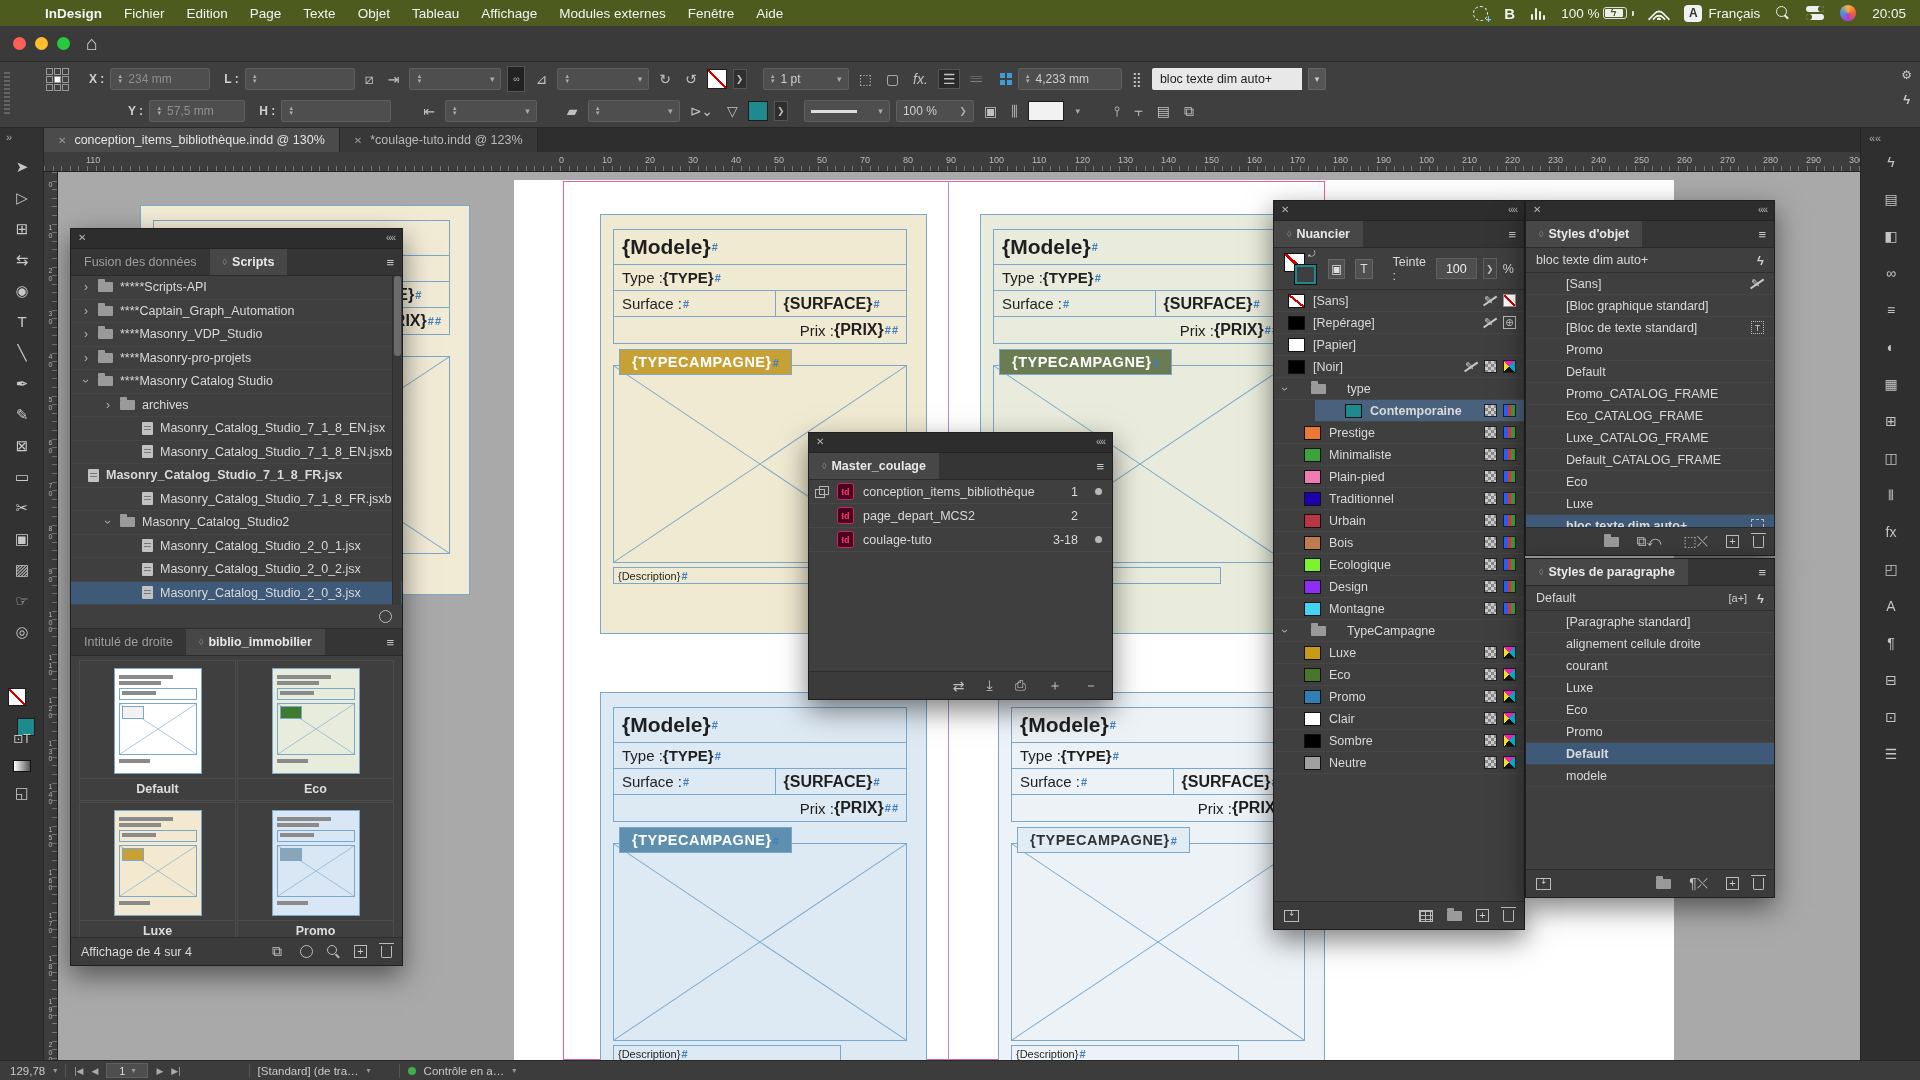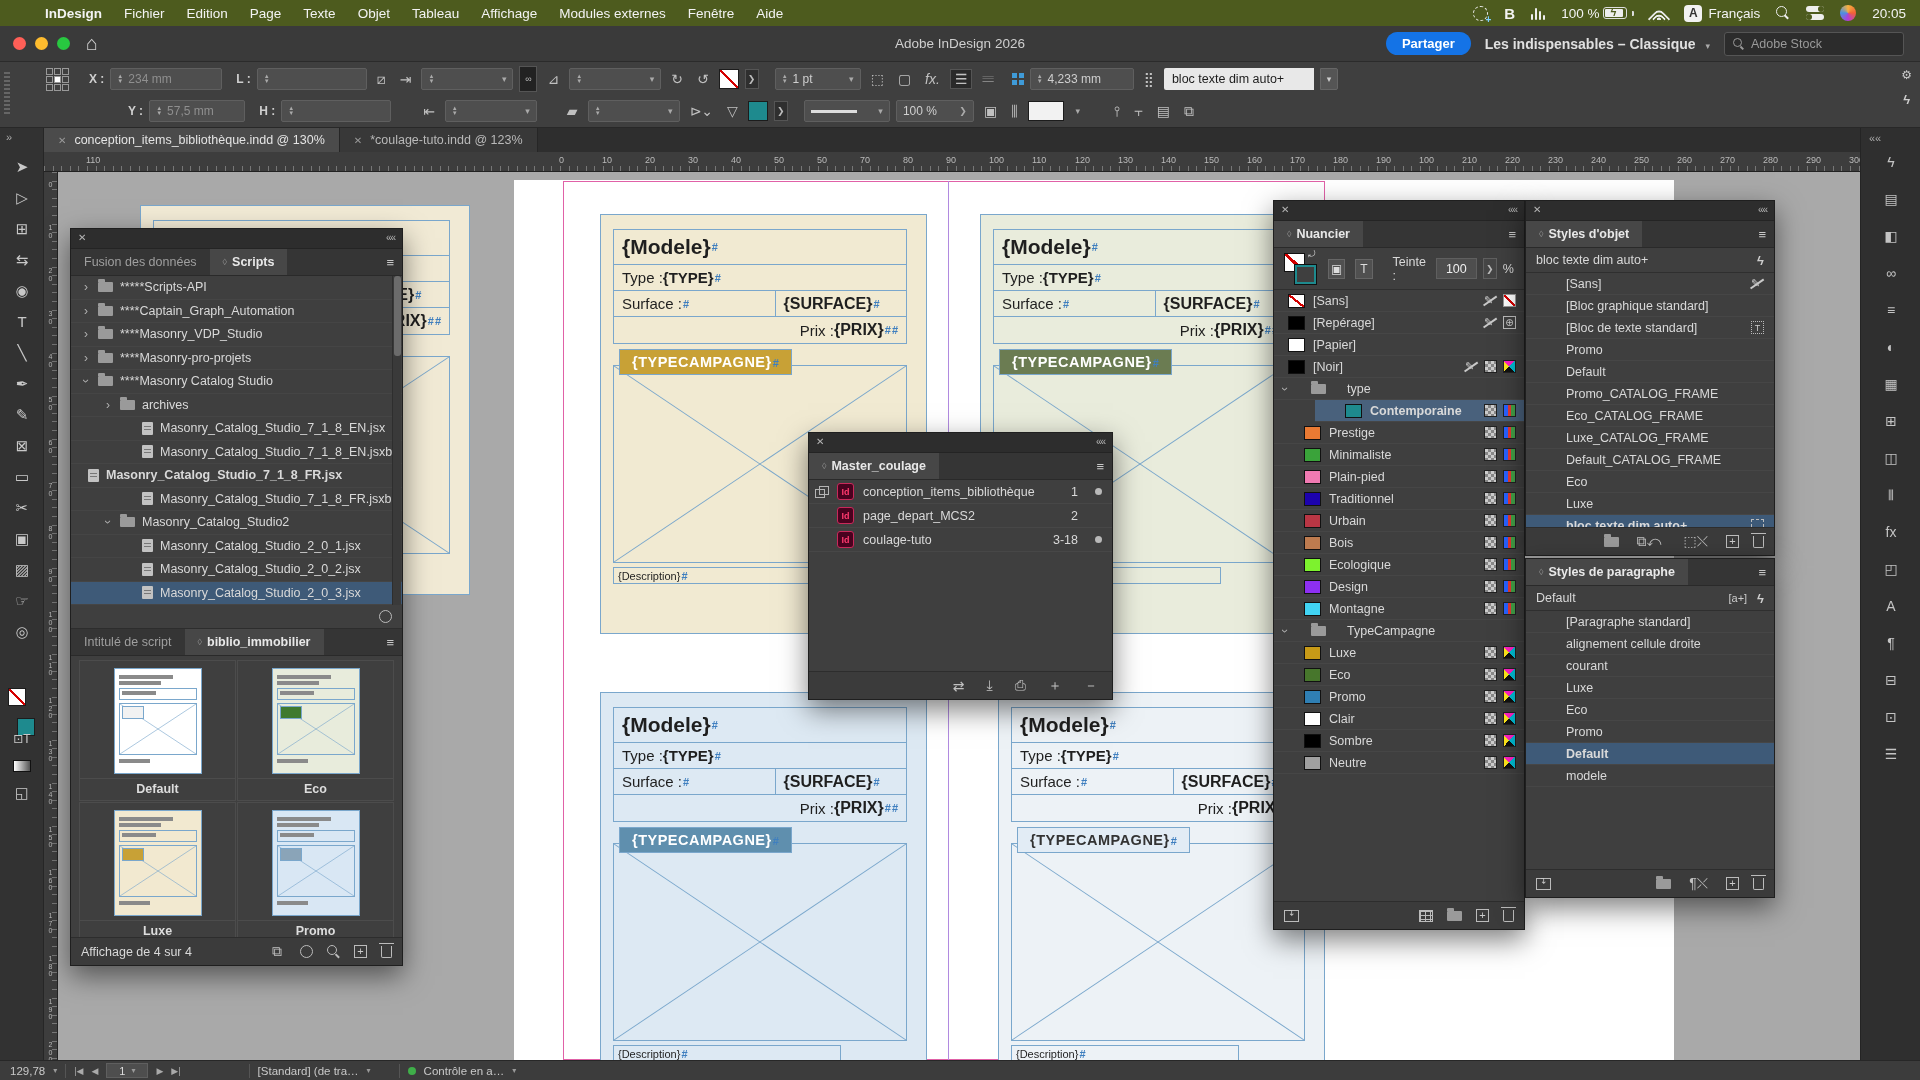--- a/index.html
+++ b/index.html
@@ -285,49 +285,38 @@
   </span>
 </div>
 
 <div id="titlebar">
   <span class="traffic">
     <i class="t-red"></i>
     <i class="t-yellow"></i>
     <i class="t-green"></i>
   </span>
   <span class="home-glyph">⌂</span>
-  <span id="win-title">Adobe InDesign 2026</span>
-  <span id="titlebar-right">
-    <span class="share-btn">Partager</span>
-    <span class="workspace">
-      <span>Les indispensables – Classique</span> <span class="ddn">▾</span>
-    </span>
-    <span class="stock-box">
-      <span class="icon-search-g"></span>
-      <span>Adobe Stock</span>
-    </span>
-  </span>
 </div>
 
 <div id="controlbar">
   <div class="grip"></div>
   <div class="cb-row cb-row1">
     <span class="refgrid">
         <i></i>
         <i></i>
         <i></i>
         <i></i>
         <i class="c"></i>
         <i></i>
         <i></i>
         <i></i>
         <i></i>
       </span>
     <span class="cb-label">X :</span>
-    <span class="fld dim" style="width:112px">
+    <span class="fld dim" style="width:100px">
         <span class="stepper">▲<br>▼</span>
         <span>234 mm</span>
       </span>
     <span class="cb-label">L :</span>
     <span class="fld" style="width:110px">
         <span class="stepper">▲<br>▼</span>
       </span>
     <span class="cb-icon">⧄</span>
     <span class="cb-icon">⇥</span>
     <span class="fld" style="width:92px">
@@ -855,21 +844,21 @@
         </div>
         <div class="tree-scrollbar" style="top: 0px; height: 329px;">
           <div class="tree-thumb"></div>
         </div>
       </div>
       <div style="height: 24px; display: flex; align-items: center; justify-content: flex-end; padding: 0px 10px; border-bottom: 1px solid rgb(45, 45, 45);">
         <span class="icon-info"></span>
       </div>
       <div class="p-tabs">
         <span class="p-tab">
-          <span>Intitulé de script</span>
+          <span>Intitulé de droite</span>
         </span>
         <span class="p-tab on">
           <span class="dia">◊</span>
           <span>biblio_immobilier</span>
         </span>
         <span class="p-menu">≡</span>
       </div>
       <div style="position: relative; height: 288px;">
         <div class="lib-cell" style="left: 8px; top: 4px; width: 157px; height: 141px;">
           <div class="lib-thumb" style="background: rgb(255, 255, 255);">

